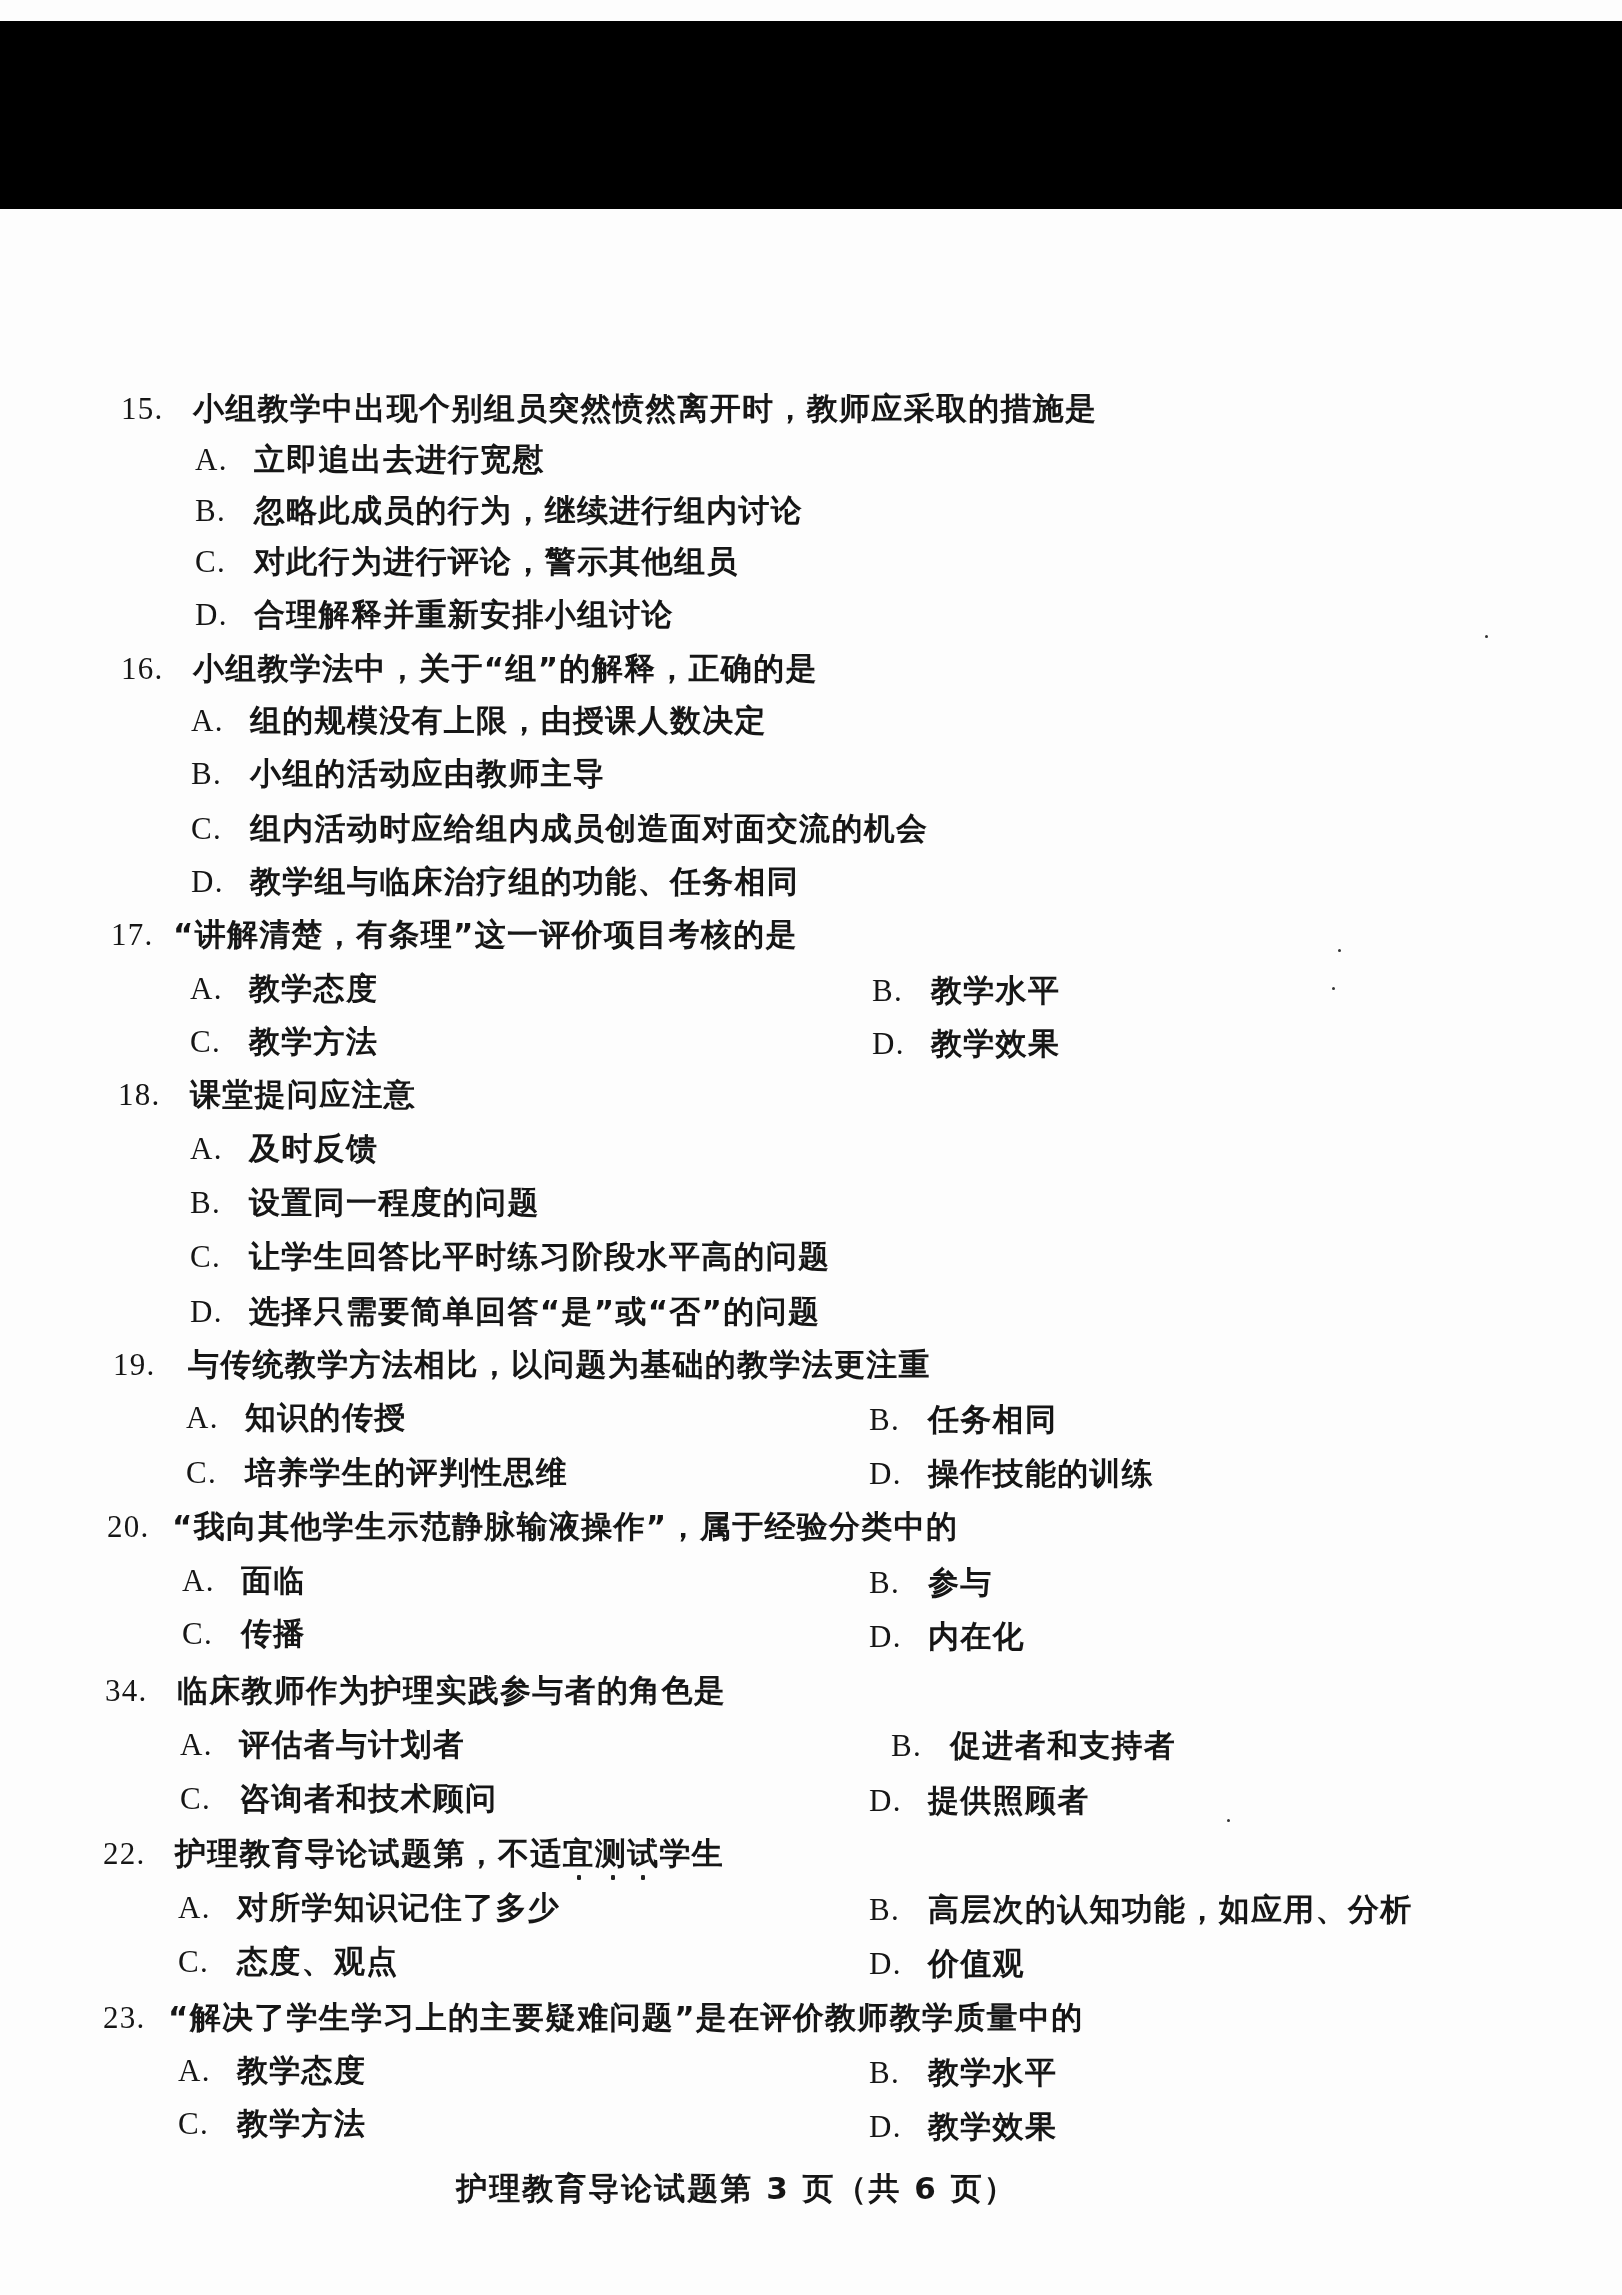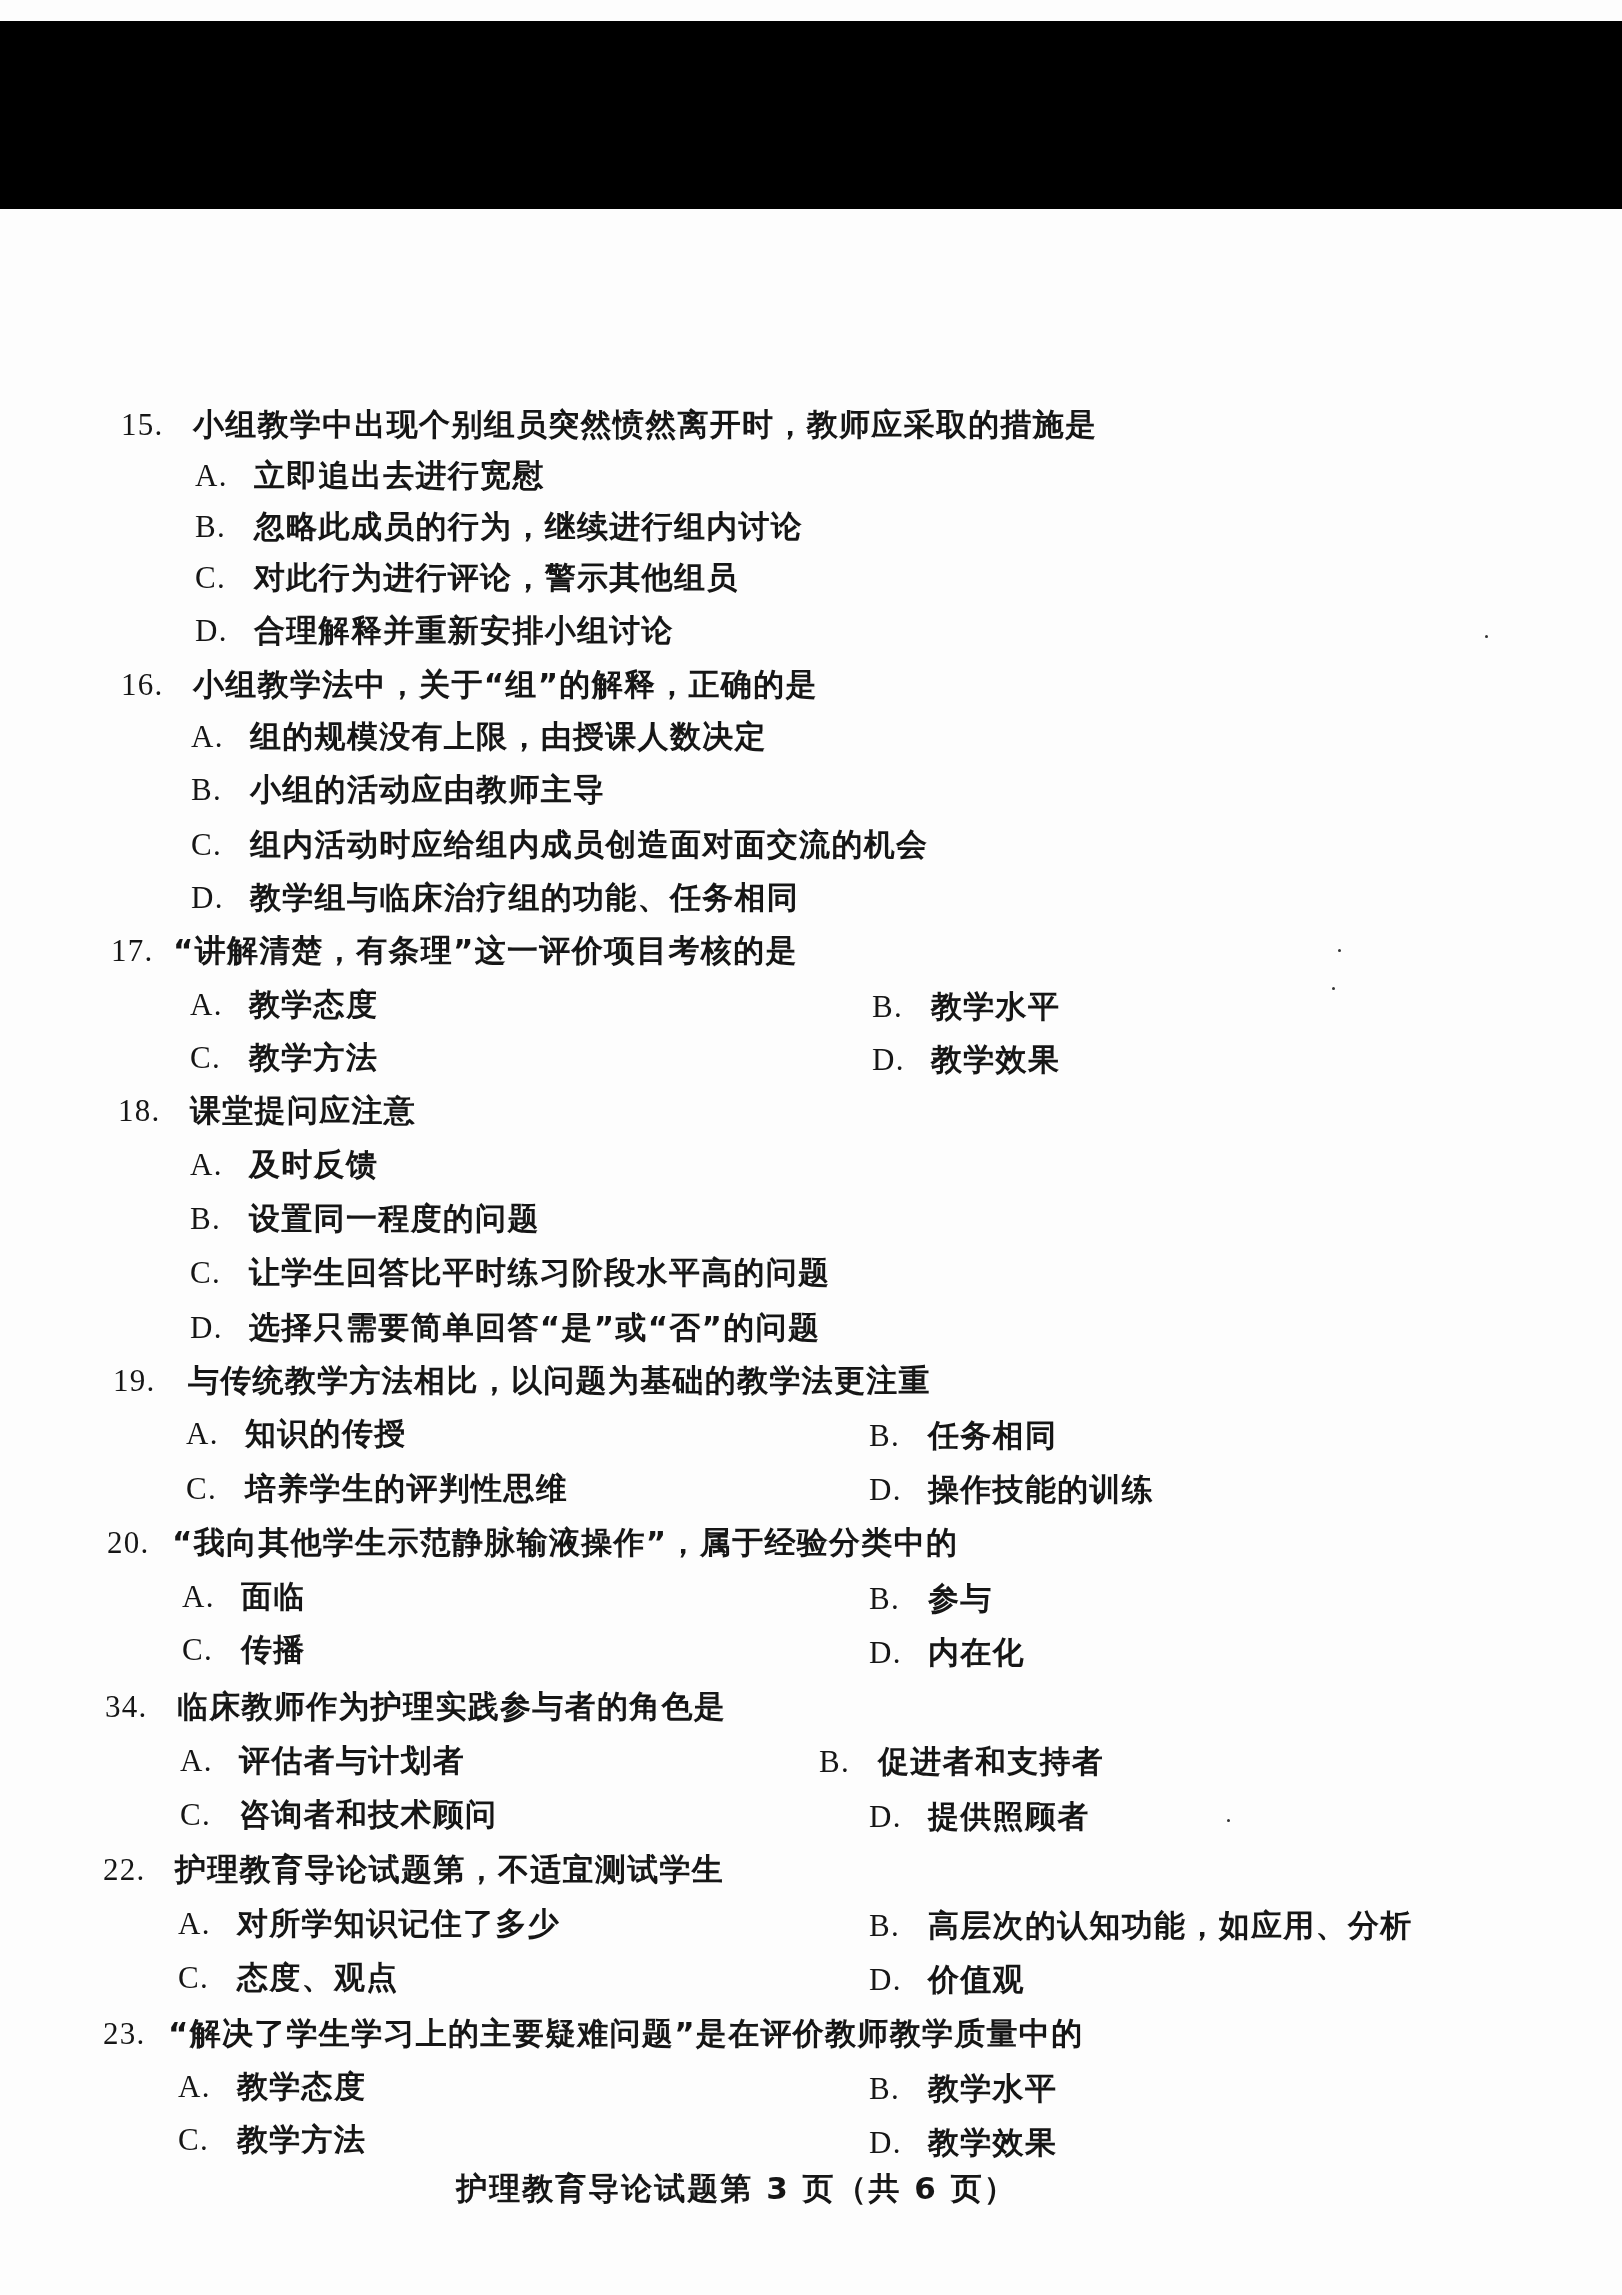--- a/index.html
+++ b/index.html
@@ -5,21 +5,21 @@
   html, body { margin:0; padding:0; }
   body {
     width:1623px; height:2295px; position:relative; overflow:hidden;
     background:#fdfdfd;
     font-family: "DejaVu Sans", "Liberation Sans", sans-serif;
     color:#111;
   }
   .redaction { position:absolute; left:0; top:21px; width:1623px; height:188px; background:#000; }
   .line {
     position:absolute; font-size:31px; line-height:39px; white-space:nowrap;
-    letter-spacing:1.3px; font-weight:bold; color:#161616;margin-top:16px;
+    letter-spacing:1.3px; font-weight:bold; color:#161616;
   }
   .qnum { display:inline-block; width:72px; font-family:"Liberation Serif", "DejaVu Serif", serif; font-weight:normal; font-size:31px; }
   .olabel { display:inline-block; width:59px; font-family:"Liberation Serif", "DejaVu Serif", serif; font-weight:normal; font-size:31px; }
   .footer { position:absolute; top:2168px; left:0; width:1473px; text-align:center; font-size:31px; font-weight:bold; letter-spacing:2px; color:#161616; }
   .dotmark { position:absolute; width:3.9px; height:5.2px; background:#222; border-radius:1.3px; }
   .speck { position:absolute; width:3.3px; height:3.3px; background:#333; border-radius:50%; }
 </style>
 </head>
 <body>
 
@@ -56,21 +56,21 @@
 <div class="line" style="left:869px;top:1454px"><span class="olabel">D.</span><span>操作技能的训练</span></div>
 
 <div class="line" style="left:107px;top:1507px"><span class="qnum" style="width:65px">20.</span><span>“我向其他学生示范静脉输液操作”，属于经验分类中的</span></div>
 <div class="line" style="left:182px;top:1561px"><span class="olabel">A.</span><span>面临</span></div>
 <div class="line" style="left:869px;top:1563px"><span class="olabel">B.</span><span>参与</span></div>
 <div class="line" style="left:182px;top:1614px"><span class="olabel">C.</span><span>传播</span></div>
 <div class="line" style="left:869px;top:1617px"><span class="olabel">D.</span><span>内在化</span></div>
 
 <div class="line" style="left:105px;top:1671px"><span class="qnum">34.</span><span>临床教师作为护理实践参与者的角色是</span></div>
 <div class="line" style="left:180px;top:1725px"><span class="olabel">A.</span><span>评估者与计划者</span></div>
-<div class="line" style="left:819px;top:1726px"><span class="olabel">B.</span><span>促进者和支持者</span></div>
+<div class="line" style="left:891px;top:1726px"><span class="olabel">B.</span><span>促进者和支持者</span></div>
 <div class="line" style="left:180px;top:1779px"><span class="olabel">C.</span><span>咨询者和技术顾问</span></div>
 <div class="line" style="left:869px;top:1781px"><span class="olabel">D.</span><span>提供照顾者</span></div>
 
 <div class="line" style="left:103px;top:1834px"><span class="qnum" style="width:72px">22.</span><span>护理教育导论试题第，</span><span>不适宜</span><span>测试学生</span></div>
 <div class="dotmark" style="left:577px;top:1875px"></div>
 <div class="dotmark" style="left:611px;top:1875px"></div>
 <div class="dotmark" style="left:641px;top:1875px"></div>
 <div class="line" style="left:178px;top:1888px"><span class="olabel">A.</span><span>对所学知识记住了多少</span></div>
 <div class="line" style="left:869px;top:1890px"><span class="olabel">B.</span><span>高层次的认知功能，如应用、分析</span></div>
 <div class="line" style="left:178px;top:1942px"><span class="olabel">C.</span><span>态度、观点</span></div>

